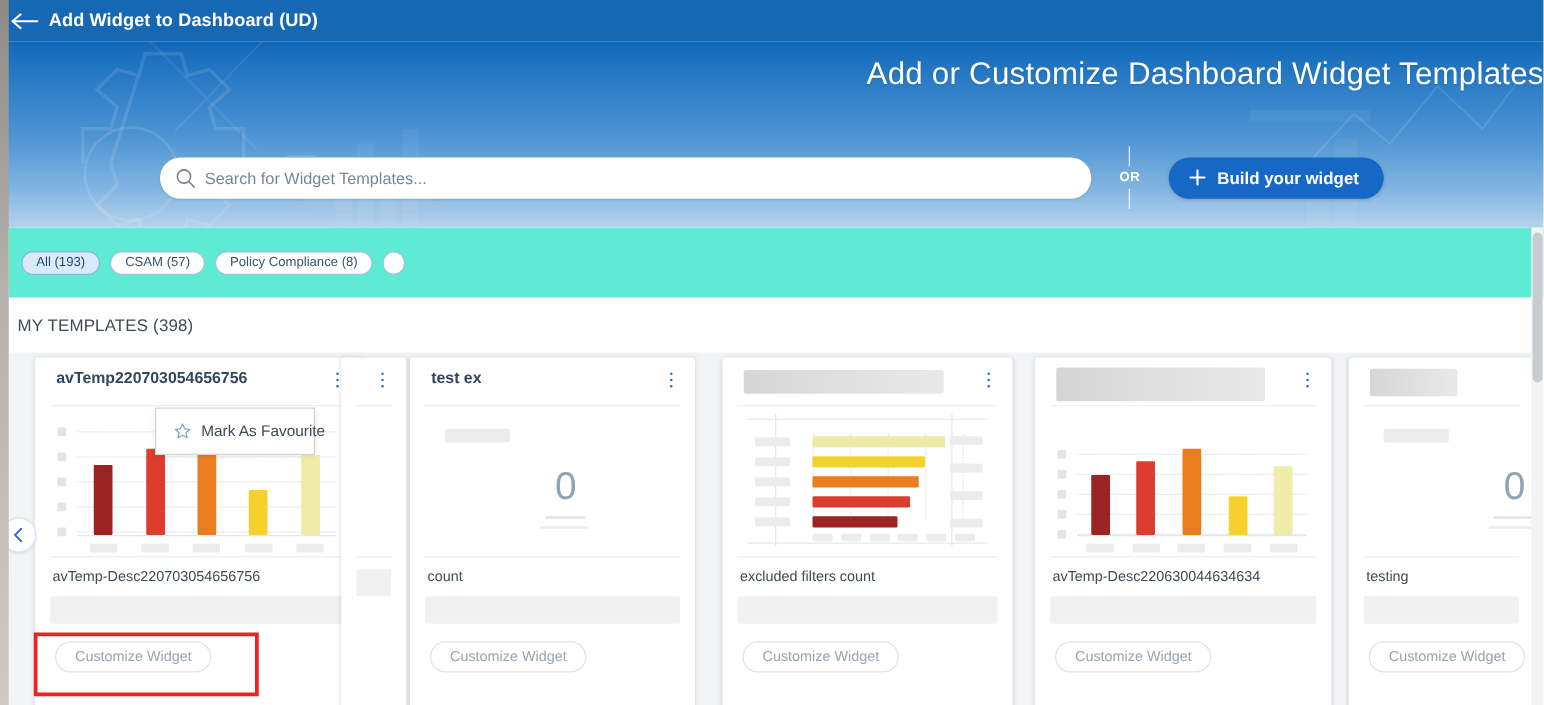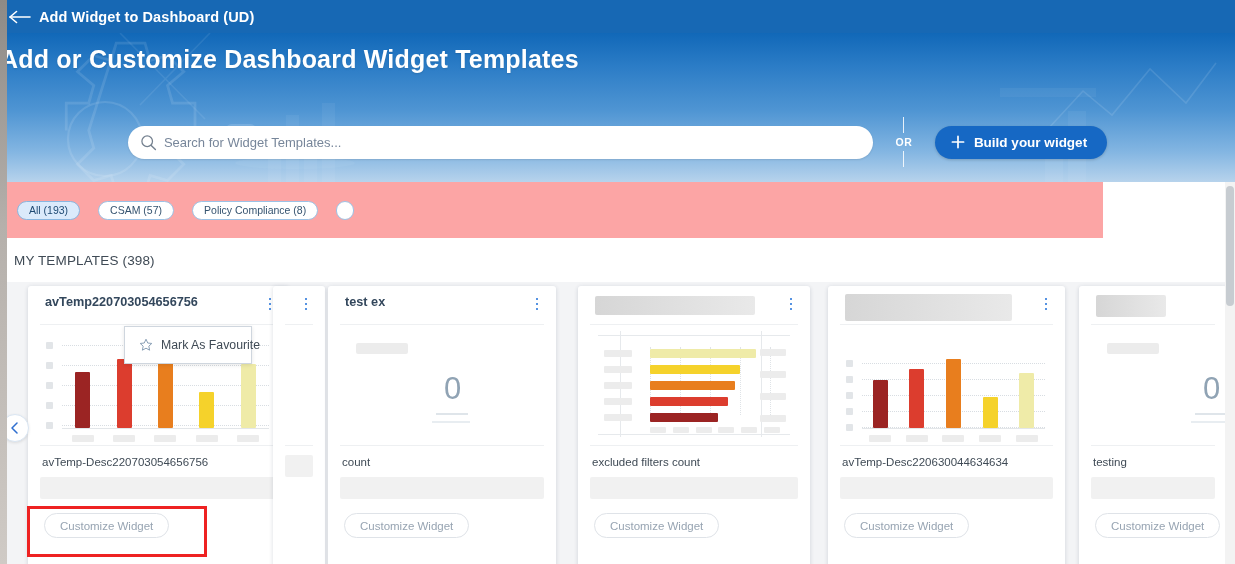--- a/index.html
+++ b/index.html
@@ -48,24 +48,24 @@
   
   .hero {
     position: absolute; left: 0; top: 33px; width: 1235px; height: 149px;
     background: linear-gradient(to bottom, #1168b8 0%, #2b7cc6 22%, #4f95d3 52%, #84b6e2 80%, #b7d3ec 100%);
     overflow: hidden;
     z-index: 20;
   }
   .hero-deco { position: absolute; inset: 0; opacity: .5; }
   .hero-title {
     position: absolute; left: 0; right: 0; top: 12px;
-    text-align: left;
+    text-align: right;
     color: #ffffff;
     font-size: 25px;
-    font-weight: 700;
+    font-weight: 400;
     letter-spacing: .2px;
     text-shadow: 0 1px 2px rgba(0,0,0,.12);
   }
 
   .hero-controls {
     position: absolute; left: 0; right: 0; top: 79px;
     display: flex; align-items: center; justify-content: center;
     gap: 0;
   }
   .search-wrap {
@@ -107,25 +107,25 @@
     font-size: 13.5px;
     font-weight: 700;
     display: flex; align-items: center; gap: 9px;
     cursor: pointer;
     box-shadow: 0 1px 3px rgba(0,0,0,.18);
   }
   .plus-icon { width: 14px; height: 14px; }
 
   
   .filters {
-    position: absolute; left: 7px; top: 182px; width: 1096px; height: 56px;
-    background: #fca5a5;
+    position: absolute; left: 7px; top: 182px; width: 1228px; height: 56px;
+    background: #5eead4;
     display: flex; align-items: center;
     padding-left: 10px;
-    gap: 18px;
+    gap: 8px;
     overflow: hidden;
     z-index: 10;
   }
   .chip {
     height: 19px;
     padding: 0 11px;
     border-radius: 10px;
     border: 1px solid #9cc2e5;
     background: #ffffff;
     color: #35536f;

